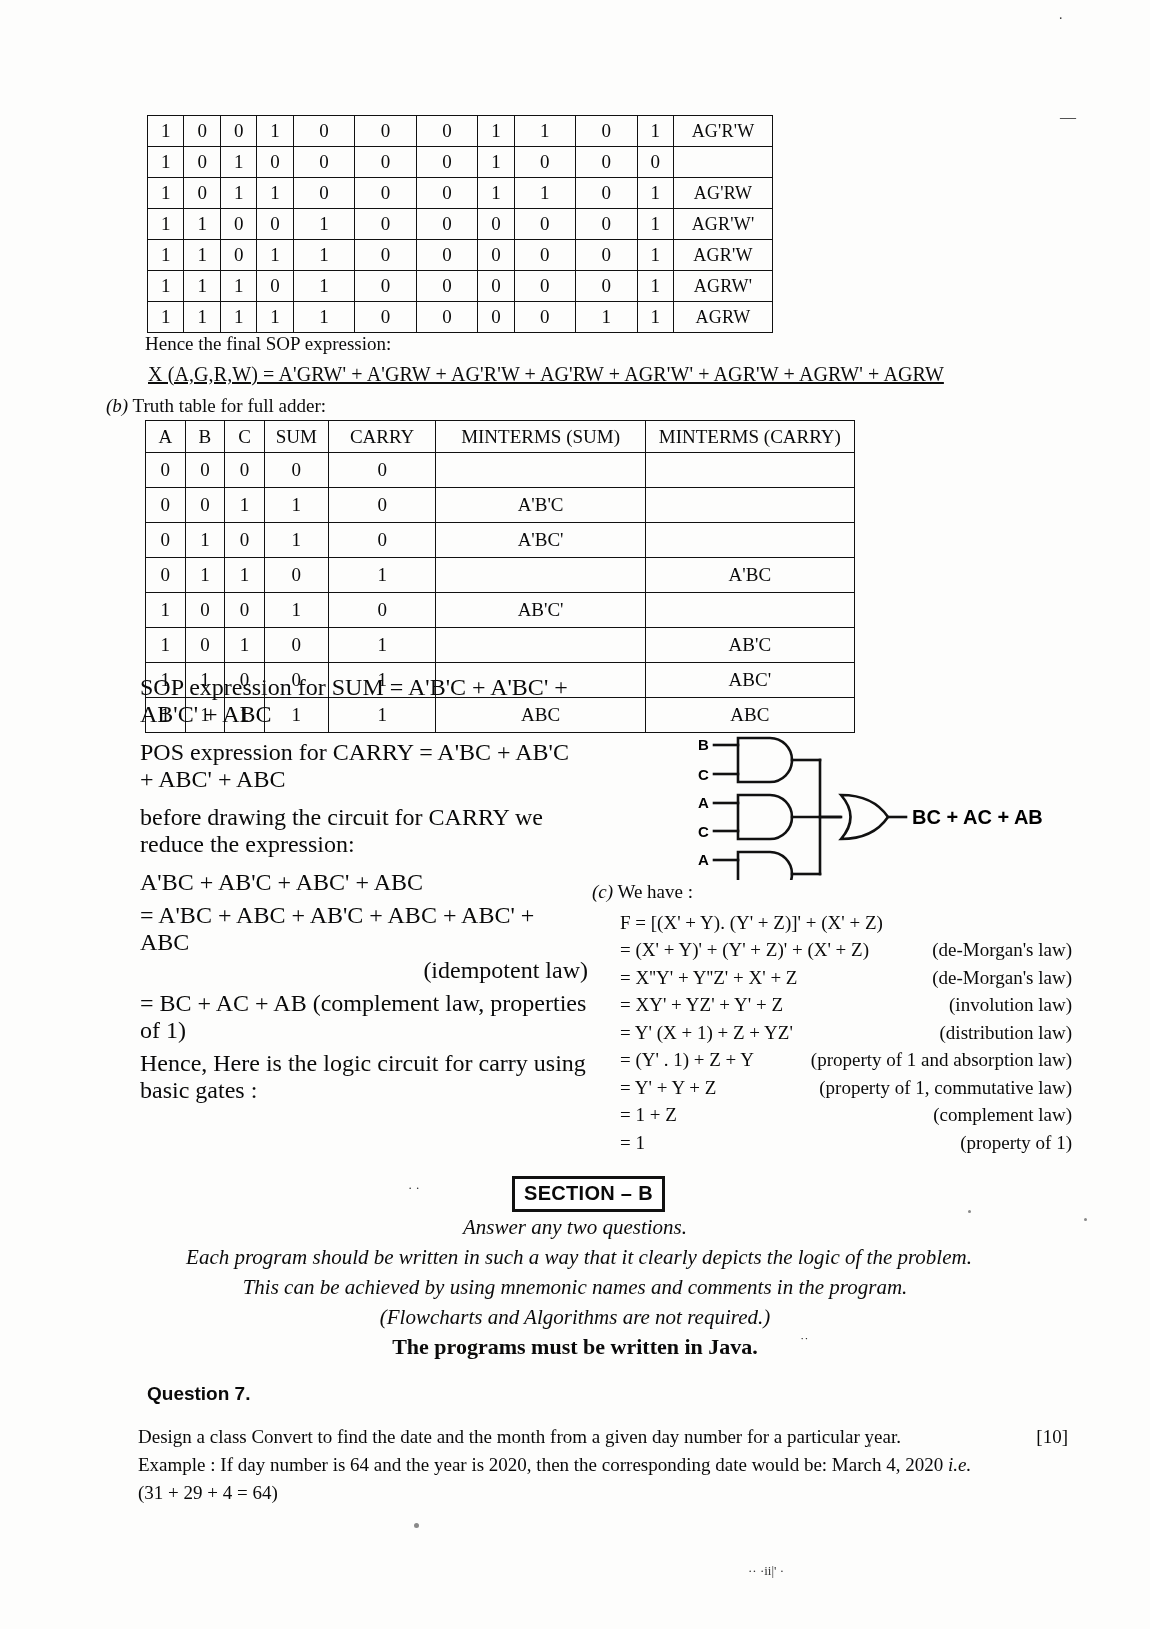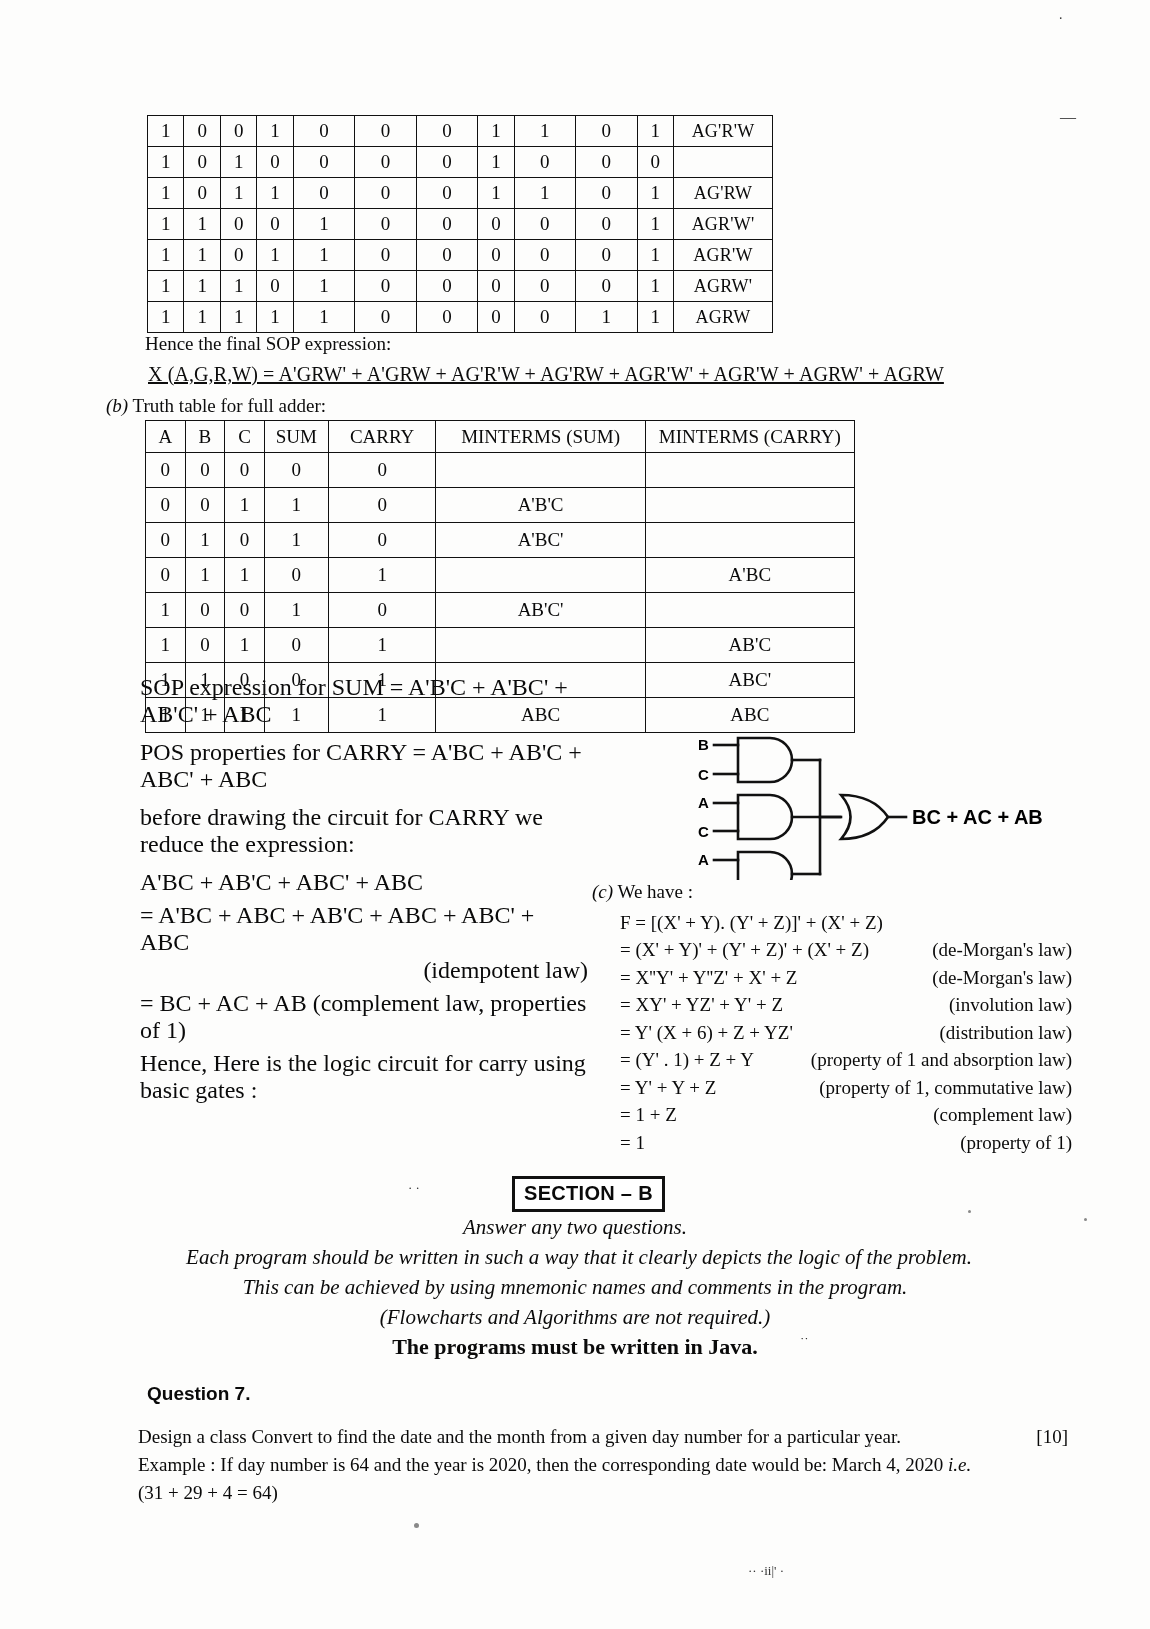--- a/index.html
+++ b/index.html
@@ -432,21 +432,21 @@
         <td>1</td>
         <td>1</td>
         <td>ABC</td>
         <td>ABC</td>
       </tr>
     </tbody>
   </table>
 
   <div class="col-left">
     <p>SOP expression for SUM = A'B'C + A'BC' + AB'C' + ABC</p>
-    <p>POS properties for CARRY = A'BC + AB'C + ABC' + ABC</p>
+    <p>POS expression for CARRY = A'BC + AB'C + ABC' + ABC</p>
     <p>before drawing the circuit for CARRY we reduce the expression:</p>
     <p class="tight">A'BC + AB'C + ABC' + ABC</p>
     <p class="tight">
       <span>= A'BC + ABC + AB'C + ABC + ABC' + ABC</span>
       <span class="law">(idempotent law)</span>
     </p>
     <p class="tight">= BC + AC + AB (complement law, properties of 1)</p>
     <p>Hence, Here is the logic circuit for carry using basic gates :</p>
   </div>
 
@@ -499,21 +499,21 @@
     </div>
     <div class="step">
       <span class="eq">= X''Y' + Y''Z' + X' + Z</span>
       <span class="law2">(de-Morgan's law)</span>
     </div>
     <div class="step">
       <span class="eq">= XY' + YZ' + Y' + Z</span>
       <span class="law2">(involution law)</span>
     </div>
     <div class="step">
-      <span class="eq">= Y' (X + 6) + Z + YZ'</span>
+      <span class="eq">= Y' (X + 1) + Z + YZ'</span>
       <span class="law2">(distribution law)</span>
     </div>
     <div class="step">
       <span class="eq">= (Y' . 1) + Z + Y</span>
       <span class="law2">(property of 1 and absorption law)</span>
     </div>
     <div class="step">
       <span class="eq">= Y' + Y + Z</span>
       <span class="law2">(property of 1, commutative law)</span>
     </div>

